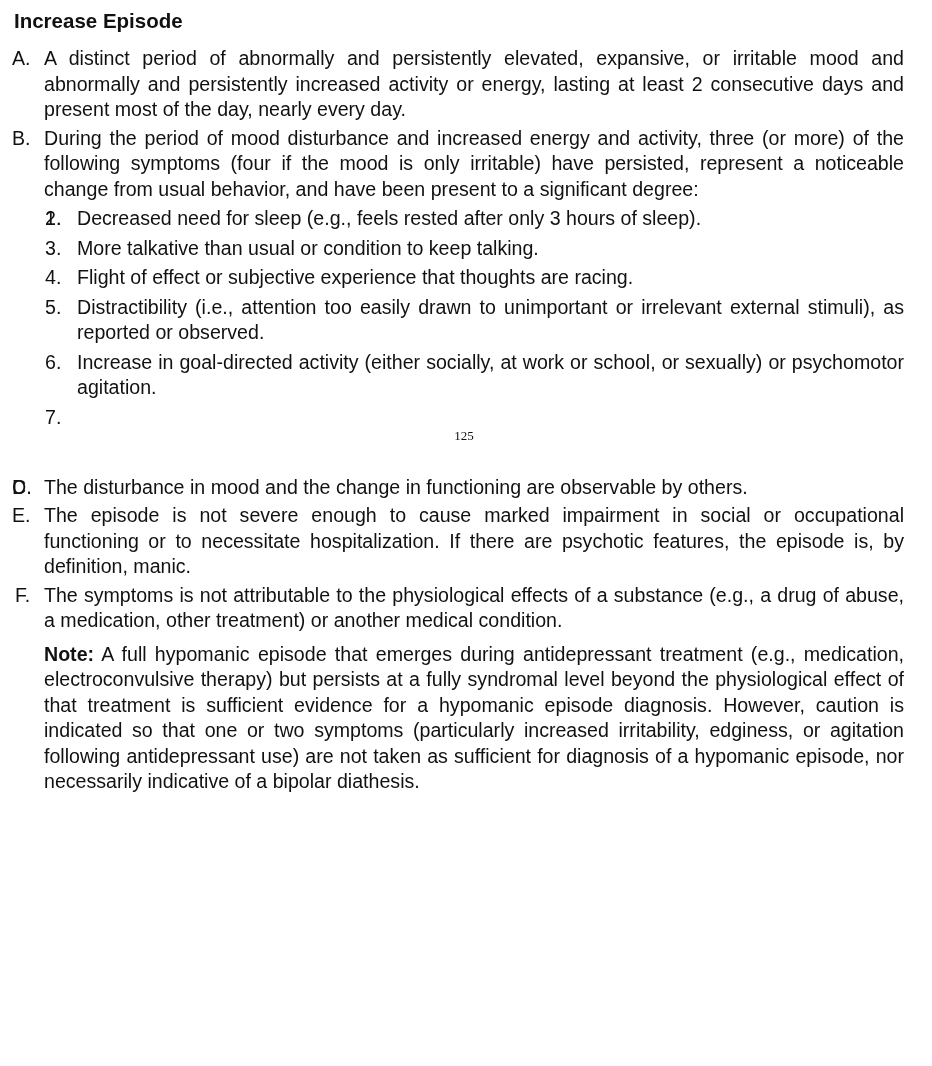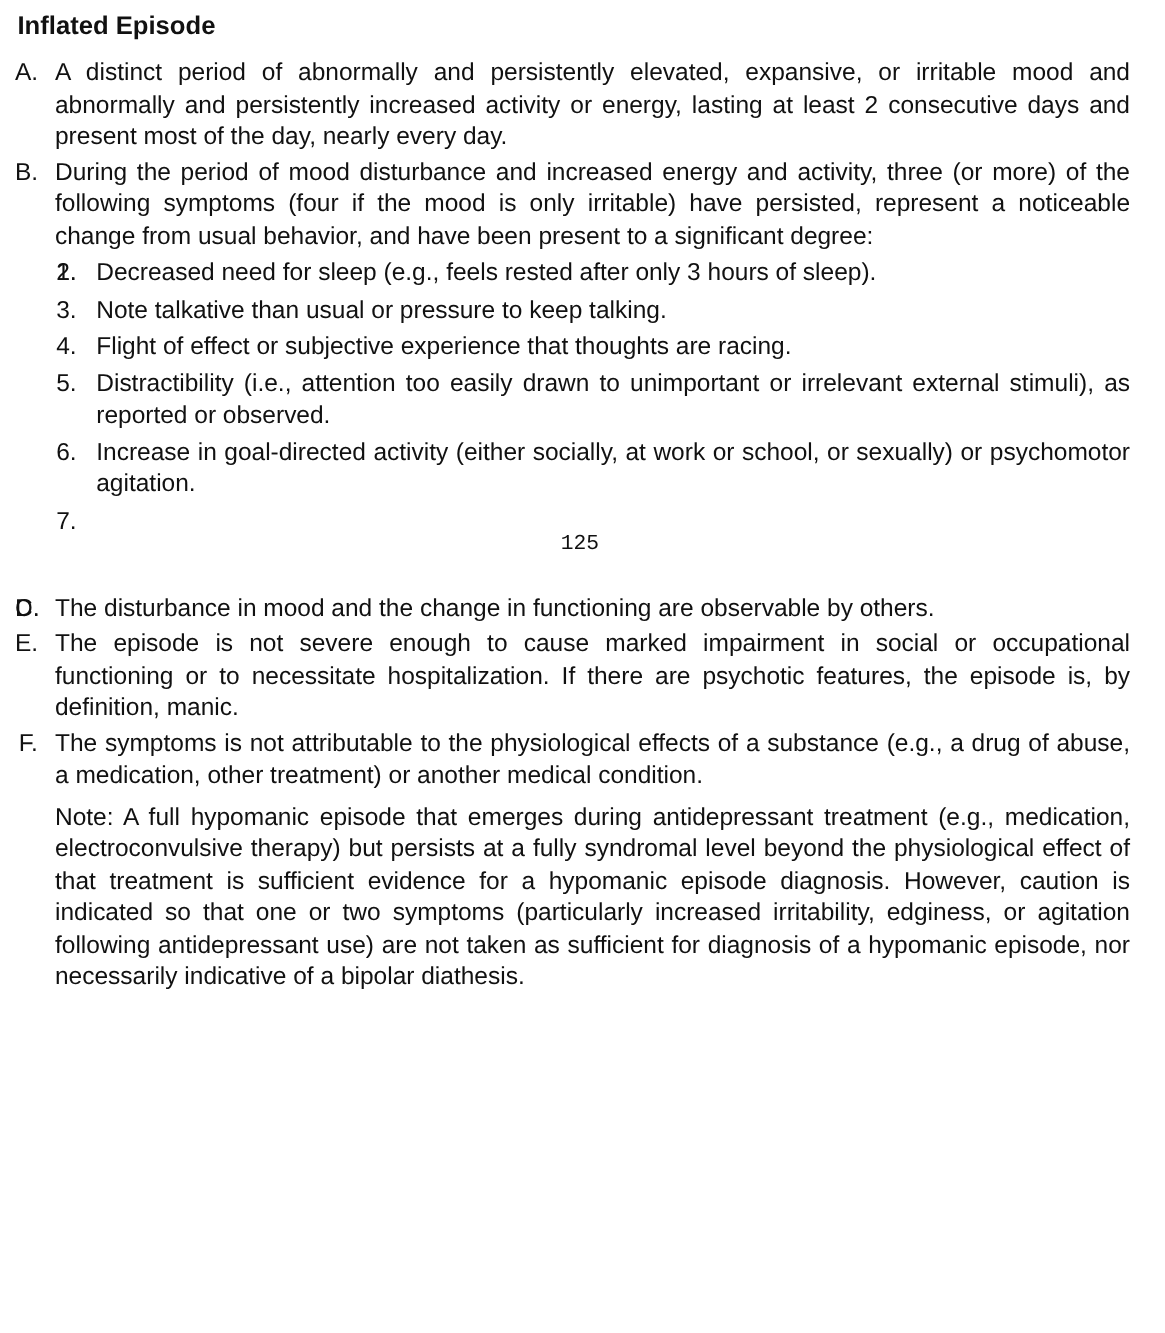--- a/index.html
+++ b/index.html
@@ -13,52 +13,52 @@
   .page { position: relative; padding: 8px 28px 0 12px; }
   h1 {
     font-size: 20.5px; font-weight: bold; margin: 0 0 12px 2px; line-height: 26px;
   }
   .crit { position: relative; padding-left: 32px; text-align: justify; text-align-last: left; margin: 0 0 3px 0; }
   .crit .lbl { position: absolute; left: 0; top: 0; width: 32px; }
   .sub { position: relative; padding-left: 65px; text-align: justify; text-align-last: left; margin: 4px 0 4px 0; }
   .sub .lbl { position: absolute; left: 33px; top: 0; width: 30px; }
   .note-inner { padding-left: 32px; text-align: justify; text-align-last: left; margin: 8px 0 0 0; }
   .note-outer { text-align: justify; text-align-last: left; margin: 12px 0 0 0; }
-  b { font-weight: normal; }
+  b { font-weight: bold; }
   .pagenum {
-    font-family: Liberation Mono, monospace;
-    font-size: 17px; text-align: center; margin: 24px 0 28px 0; line-height: 22px;
+    font-family: Liberation Serif, serif;
+    font-size: 13px; text-align: center; margin: 24px 0 28px 0; line-height: 22px;
     padding-left: 12px;
   }
 </style>
 </head>
 <body>
 
 <div class="page">
-  <h1>Inflated Episode</h1>
+  <h1>Increase Episode</h1>
 
   <div class="crit">
     <span class="lbl">A.</span>
     <span>A distinct period of abnormally and persistently elevated, expansive, or irritable mood and abnormally and persistently increased activity or energy, lasting at least 2 consecutive days and present most of the day, nearly every day.</span>
   </div>
   <div class="crit">
     <span class="lbl">B.</span>
     <span>During the period of mood disturbance and increased energy and activity, three (or more) of the following symptoms (four if the mood is only irritable) have persisted, represent a noticeable change from usual behavior, and have been present to a significant degree:</span>
   </div>
 
   <div class="sub">
     <span class="lbl">1.</span>
   </div>
   <div class="sub">
     <span class="lbl">2.</span>
     <span>Decreased need for sleep (e.g., feels rested after only 3 hours of sleep).</span>
   </div>
   <div class="sub">
     <span class="lbl">3.</span>
-    <span>Note talkative than usual or pressure to keep talking.</span>
+    <span>More talkative than usual or condition to keep talking.</span>
   </div>
   <div class="sub">
     <span class="lbl">4.</span>
     <span>Flight of effect or subjective experience that thoughts are racing.</span>
   </div>
   <div class="sub">
     <span class="lbl">5.</span>
     <span>Distractibility (i.e., attention too easily drawn to unimportant or irrelevant external stimuli), as reported or observed.</span>
   </div>
   <div class="sub">

